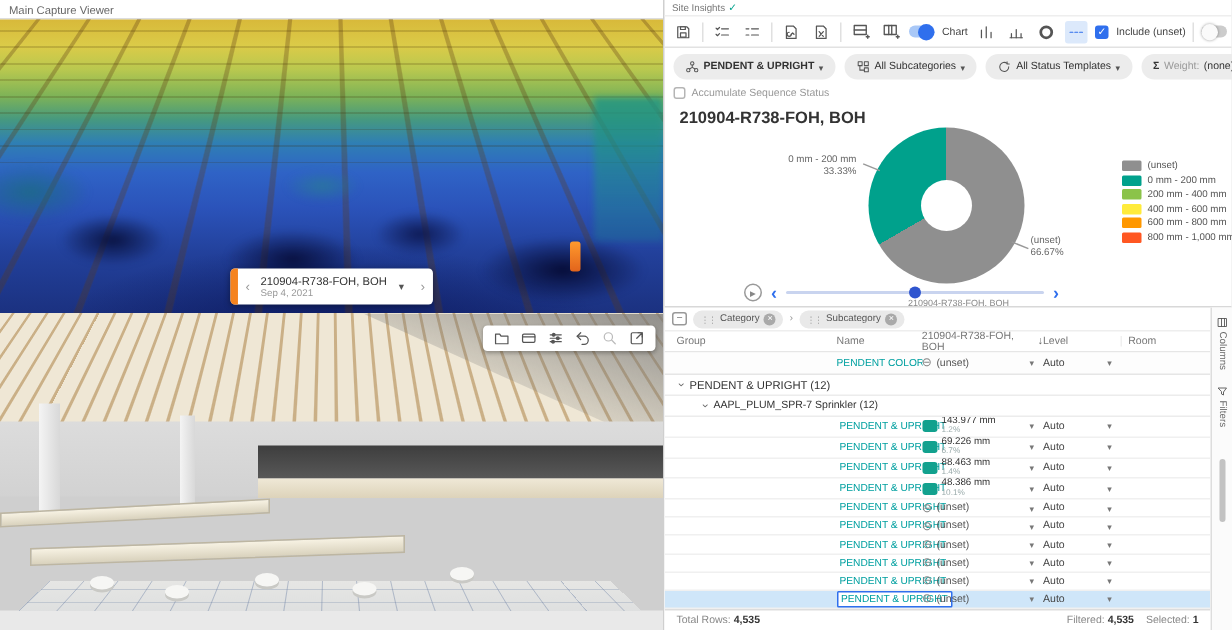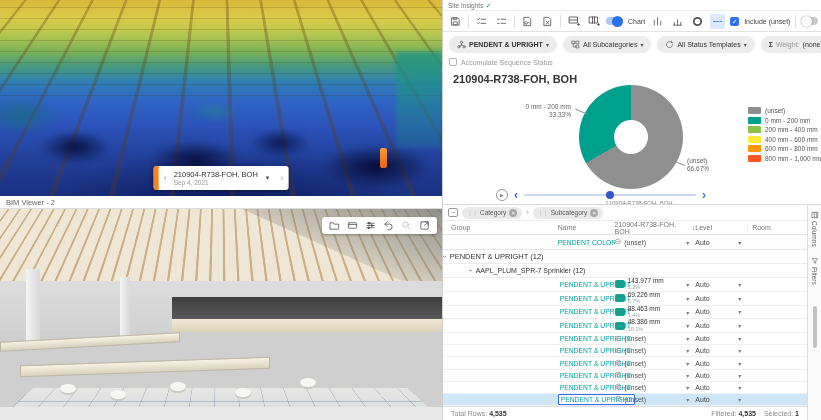--- a/index.html
+++ b/index.html
@@ -135,21 +135,21 @@
   .c-room  { width:60px; border-left:1px solid #f0f0f0; padding-left:4px; }
   .sort-arrow { font-size:7px; color:#666; }
 
   .pinned-row { height:15px; display:flex; align-items:center; border-bottom:1px solid #e6e6e6; background:#fdfdfd; }
   .teal-name { font-size:6.8px; color:#00a0a0; white-space:nowrap; overflow:hidden; }
   .unset-cell { display:flex; align-items:center; gap:3px; font-size:7px; color:#555; }
   .unset-icon { font-size:8px; color:#888; line-height:8px; }
   .cell-caret { margin-left:auto; margin-right:6px; font-size:6px; color:#777; cursor:pointer; }
   .level-cell { display:flex; align-items:center; font-size:7px; color:#444; width:52px; }
 
-  .group-row { height:14px; display:flex; align-items:center; gap:4px; font-size:7.5px; color:#333; border-bottom:1px solid #ececec; }
+  .group-row { height:14px; display:flex; align-items:center; gap:4px; padding-left:10px; font-size:7.5px; color:#333; border-bottom:1px solid #ececec; }
   .group-row.sub { padding-left:26px; font-size:7px; }
   .row-caret { display:inline-block; transform:rotate(90deg); font-size:8px; color:#666; cursor:pointer; }
 
   .rows-wrap { flex:1; display:flex; flex-direction:column; overflow:hidden; }
   .data-row { height:13.8px; display:flex; align-items:center; border-bottom:1px solid #f0f0f0; }
   .data-row.selected { background:#cfe6f9; }
   .data-row .c-name { overflow:visible; }
   .name-inner { display:inline-block; padding:1px 2px; }
   .data-row.selected .name-inner { border:1px solid #2f6fed; background:#fff; border-radius:1px; }
   .val-chip { width:10px; height:8px; border-radius:2px; background:#12a18e; flex:0 0 auto; margin-right:3px; }
@@ -168,20 +168,21 @@
   svg.ic { stroke:#555; fill:none; stroke-width:1.8; stroke-linecap:round; stroke-linejoin:round; }
   svg.ic.gray { stroke:#bbb; }
 </style>
 </head>
 <body>
 
 <div class="app">
 
   <div class="left-col">
 
+    <div class="viewer-titlebar">Main Capture Viewer</div>
 
     <div class="pc-view">
       <div class="pc-beams"></div>
       <div class="pc-joists"></div>
       <div class="pc-teal-strip"></div>
       <div class="blob" style="left:40px;top:130px;width:70px;height:34px;background:radial-gradient(closest-side,rgba(8,16,60,.95),rgba(8,16,60,0));"></div>
       <div class="blob" style="left:150px;top:140px;width:90px;height:40px;background:radial-gradient(closest-side,rgba(6,12,55,.9),rgba(6,12,55,0));"></div>
       <div class="blob" style="left:250px;top:128px;width:60px;height:30px;background:radial-gradient(closest-side,rgba(10,18,70,.85),rgba(10,18,70,0));"></div>
       <div class="blob" style="left:320px;top:145px;width:110px;height:44px;background:radial-gradient(closest-side,rgba(5,10,50,.95),rgba(5,10,50,0));"></div>
       <div class="blob" style="left:-20px;top:95px;width:80px;height:40px;background:radial-gradient(closest-side,rgba(25,110,120,.7),rgba(25,110,120,0));"></div>
@@ -193,21 +194,20 @@
         <span class="chip-nav">‹</span>
         <div class="chip-body">
           <span class="chip-title">210904-R738-FOH, BOH</span>
           <span class="chip-date">Sep 4, 2021</span>
         </div>
         <span class="chip-caret">▾</span>
         <span class="chip-nav">›</span>
       </div>
     </div>
 
-    <div class="viewer-titlebar">BIM Viewer - 2</div>
 
     <div class="bim-view">
       <div class="bim-ceiling">
           <div class="bim-ceiling-lines"></div>
         </div>
       <div class="bim-slope"></div>
       <div class="bim-wall"></div>
       <div class="bim-darkband"></div>
       <div class="bim-counter"></div>
       <div class="bim-col" style="left:26px;top:60px;width:14px;height:80px;"></div>

